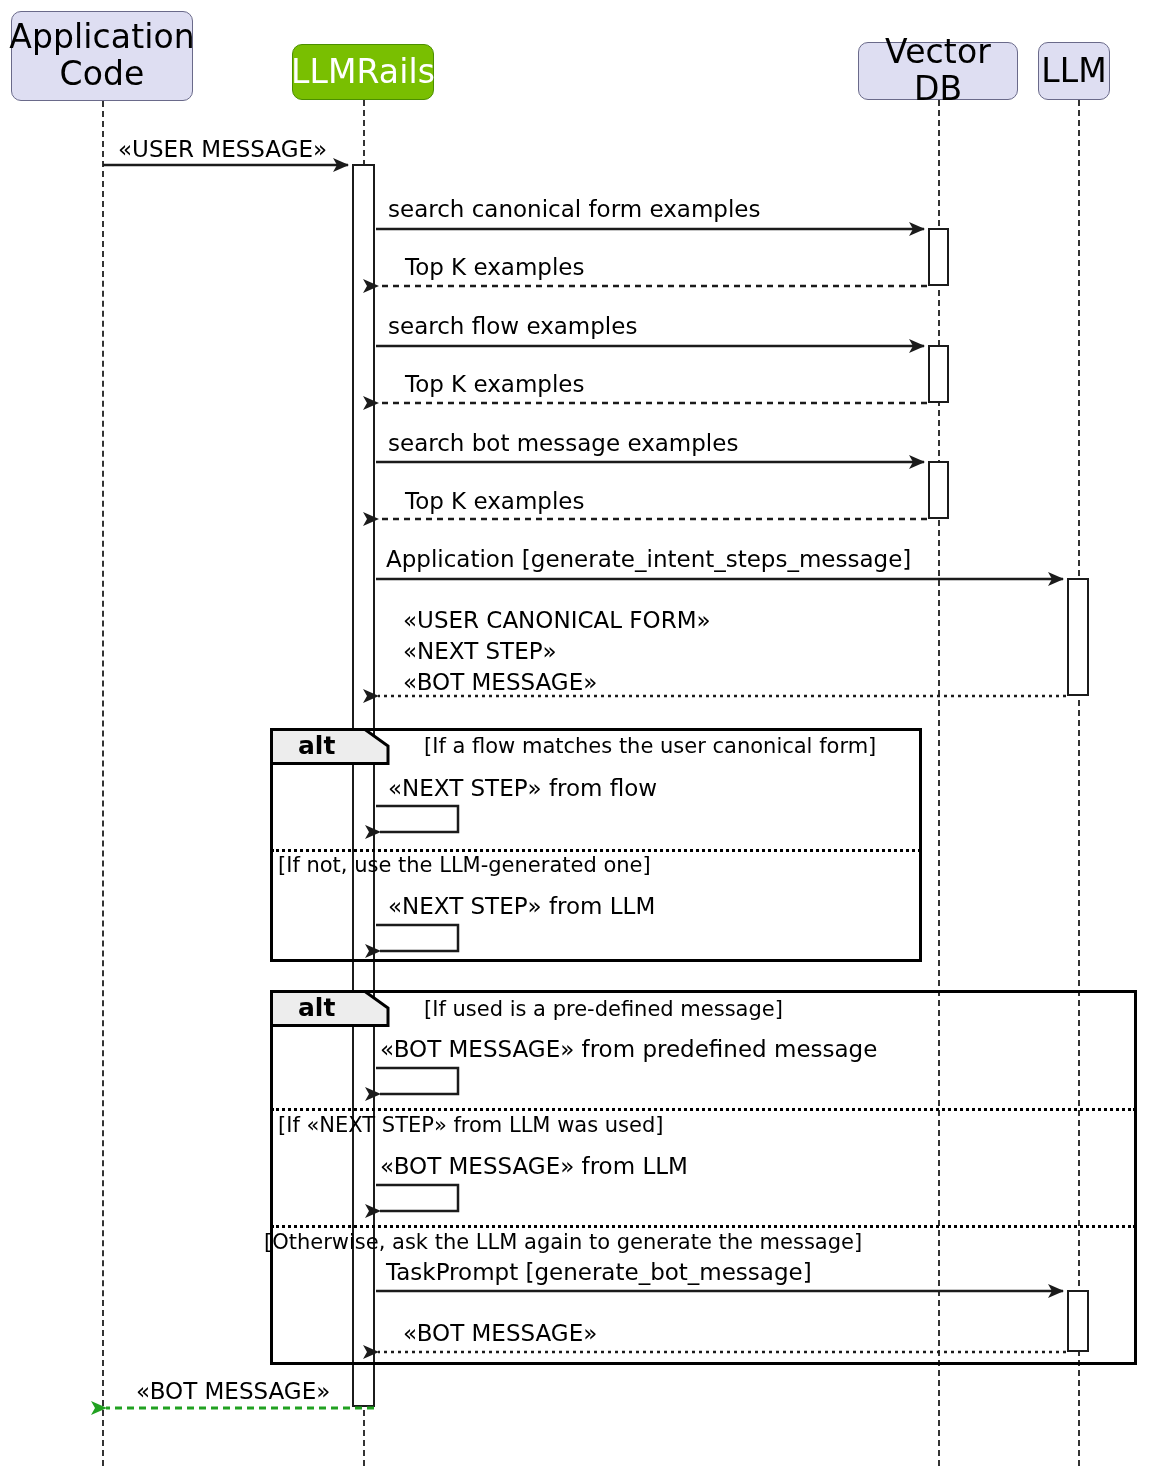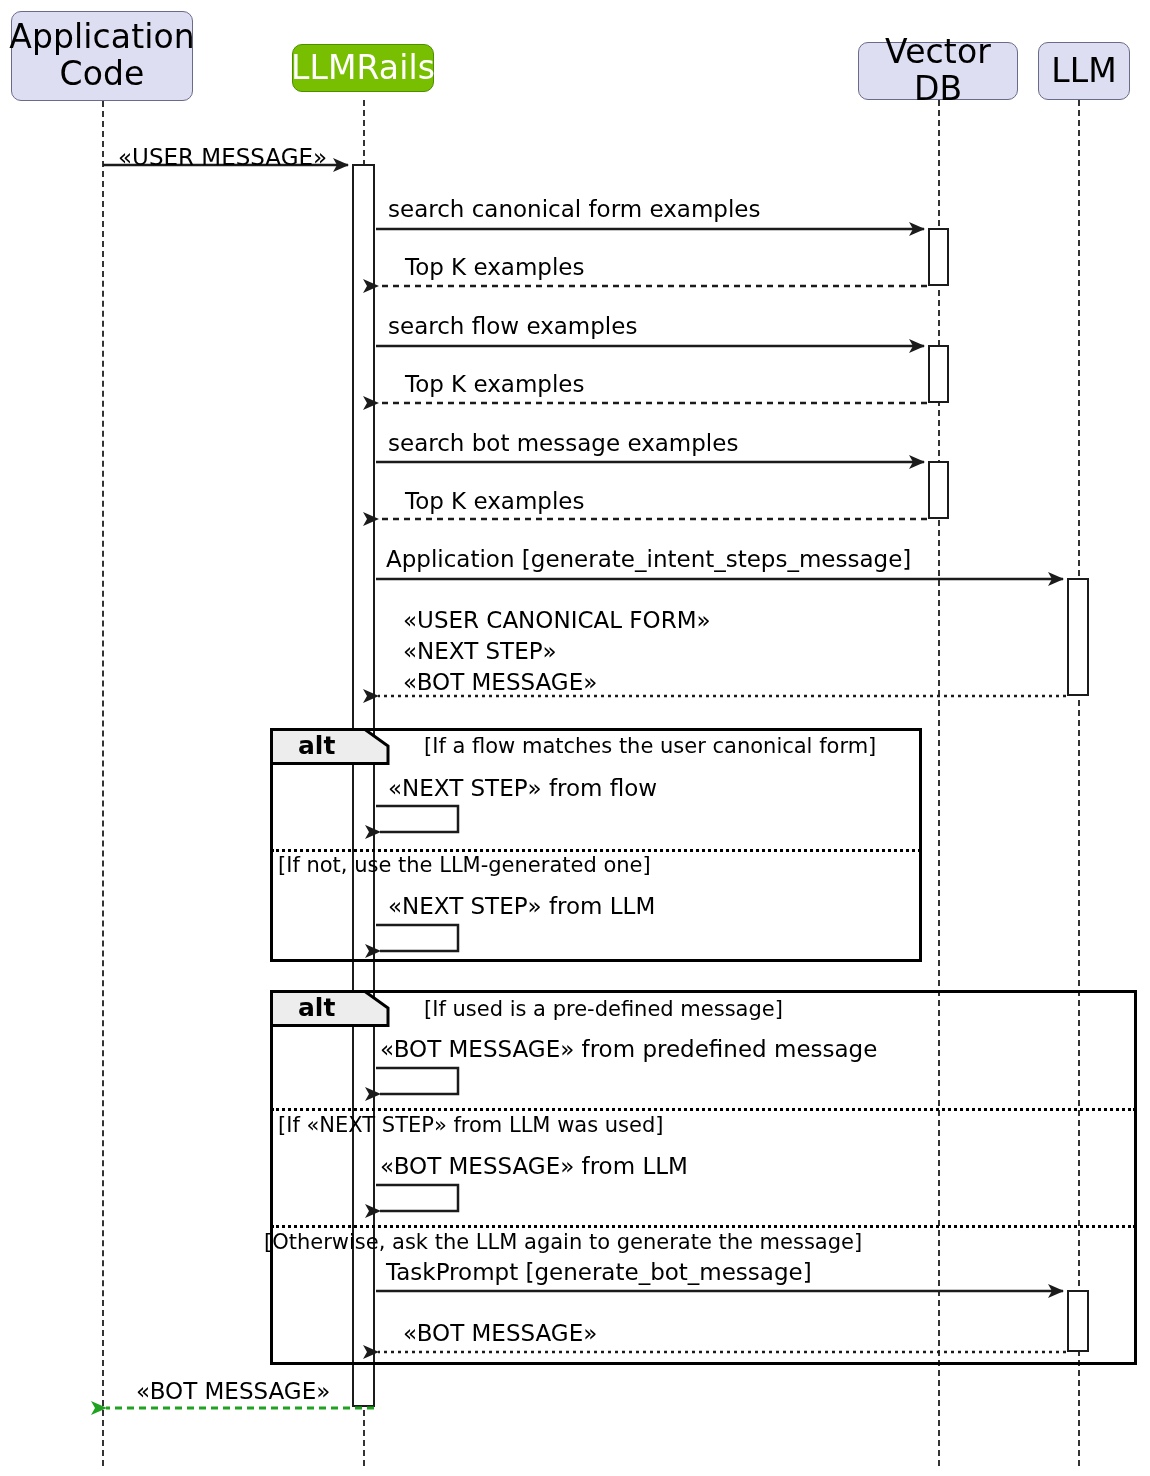--- a/index.html
+++ b/index.html
@@ -74,29 +74,29 @@
 </head>
 <body>
 
 <div id="stage">
 
   <div class="participant" style="left:11px;top:11px;width:182px;height:90px;">
     <span style="white-space:pre-line;">Application
 Code</span>
   </div>
 
-  <div class="participant accent" style="left:292px;top:44px;width:142px;height:48px;">
+  <div class="participant accent" style="left:292px;top:44px;width:142px;height:56px;">
     <span>LLMRails</span>
   </div>
 
   <div class="participant" style="left:858px;top:42px;width:160px;height:58px;">
     <span>Vector DB</span>
   </div>
 
-  <div class="participant" style="left:1038px;top:42px;width:92px;height:58px;">
+  <div class="participant" style="left:1038px;top:42px;width:72px;height:58px;">
     <span>LLM</span>
   </div>
 
   <div class="lifeline" style="left:102px;top:101px;height:1365px;"></div>
   <div class="lifeline" style="left:363px;top:100px;height:1366px;"></div>
   <div class="lifeline" style="left:938px;top:100px;height:1366px;"></div>
   <div class="lifeline" style="left:1078px;top:100px;height:1366px;"></div>
 
   <div class="activation" style="left:352px;top:164px;width:23px;height:1243px;"></div>
 
@@ -166,21 +166,21 @@
 
     <path d="M376,1185 L458,1185 L458,1211 L380,1211" fill="none" stroke="#1b1b1b" stroke-width="2.5" marker-end="url(#ah-solid-l)"></path>
 
     <line x1="376" y1="1291" x2="1063" y2="1291" stroke="#1b1b1b" stroke-width="2.5" marker-end="url(#ah-solid)"></line>
 
     <line x1="1066" y1="1352" x2="378" y2="1352" stroke="#1b1b1b" stroke-width="2.5" stroke-dasharray="3,4" marker-end="url(#ah-solid-l)"></line>
 
     <line x1="374" y1="1408" x2="106" y2="1408" stroke="#21a121" stroke-width="3" stroke-dasharray="7,5" marker-end="url(#ah-green-l)"></line>
   </svg>
 
-  <div class="msg-label" style="left:118px;top:136px;margin-top:8px;">«USER MESSAGE»</div>
+  <div class="msg-label" style="left:118px;top:136px;">«USER MESSAGE»</div>
 
   <div class="msg-label" style="left:388px;top:196px;">search canonical form examples</div>
   <div class="msg-label" style="left:405px;top:254px;">Top K examples</div>
 
   <div class="msg-label" style="left:388px;top:313px;">search flow examples</div>
   <div class="msg-label" style="left:405px;top:371px;">Top K examples</div>
 
   <div class="msg-label" style="left:388px;top:430px;">search bot message examples</div>
   <div class="msg-label" style="left:405px;top:488px;">Top K examples</div>
 

